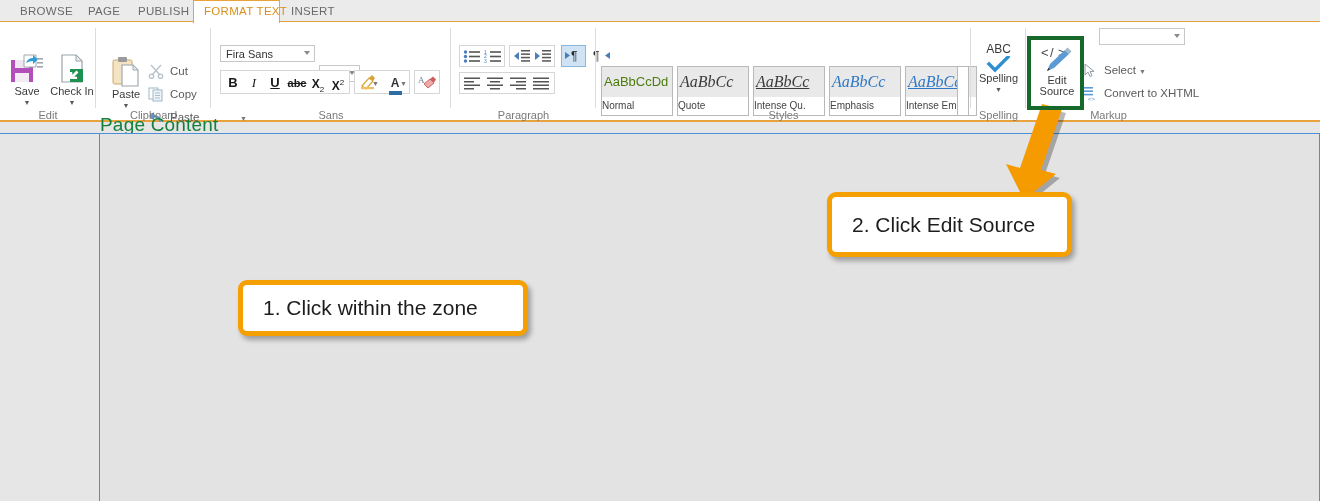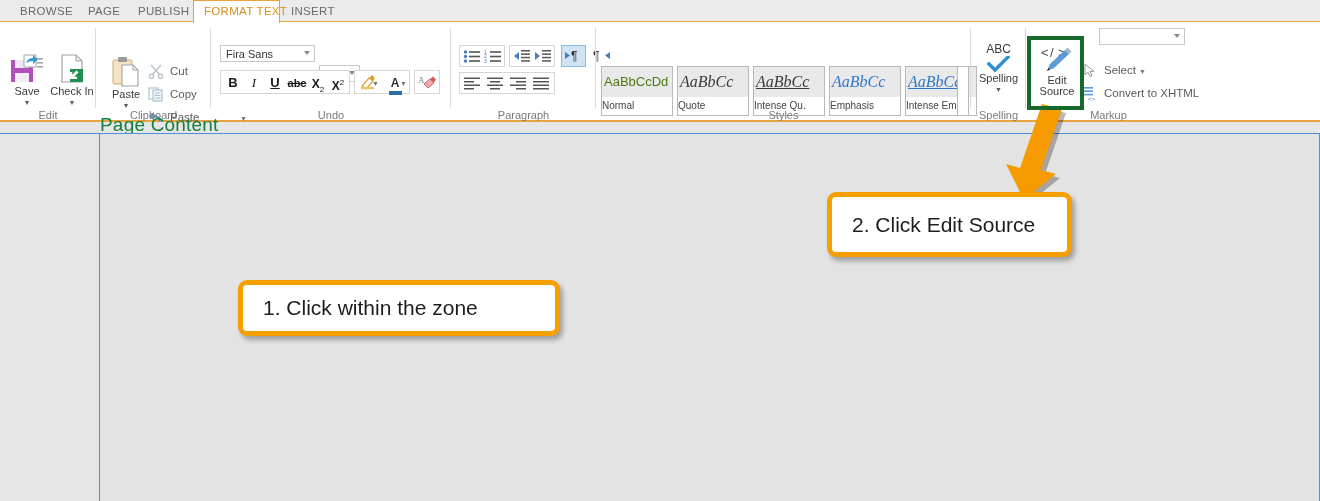--- a/index.html
+++ b/index.html
@@ -257,21 +257,21 @@
       </div>
 
       <div class="btnbox" style="left:203px;top:48px;width:26px;height:24px;">
         <svg width="18" height="18" viewBox="0 0 18 18" style="margin:2px 0 0 3px;">
           <text x="0" y="10" font-size="9" fill="#6b7a86" font-family="Liberation Serif, serif">A</text>
           <path d="M6 11 l6-5 l4 4 l-6 5 z" fill="#f0a8a8" stroke="#c66" stroke-width="1"></path>
           <path d="M12 6 l3-2.5 l3 3 l-2 3 z" fill="#d05c5c"></path>
         </svg>
       </div>
 
-      <div class="group-label">Undo</div>
+      <div class="group-label">Sans</div>
       <div class="group-sep" style="left:239px;"></div>
     </div>
 
     <div class="group" style="left:451px;width:145px;">
 
       <div class="btnbox" style="left:8px;top:23px;width:46px;height:22px;">
         <div class="ib" style="left:2px;top:2px;width:20px;height:17px;">
           <svg width="18" height="15" viewBox="0 0 18 15" style="margin-top:1px;">
             <circle cx="2.5" cy="3" r="1.7" fill="#4a7ebb"></circle>
               <rect x="6" y="2.2" width="11" height="1.6" fill="#555"></rect>
@@ -460,21 +460,21 @@
     <div class="contentzone"></div>
   </div>
 
   <svg style="position:absolute;left:980px;top:96px;width:120px;height:110px;">
     <path d="M62 8 L40 72 L26 68 L44 104 L76 78 L61 74 L82 13 Z" fill="rgba(0,0,0,.28)" transform="translate(4,4)"></path>
     <path d="M62 8 L40 72 L26 68 L44 104 L76 78 L61 74 L82 13 Z" fill="#f59b00"></path>
   </svg>
 
   <div class="highlightbox" style="left:1027px;top:36px;width:57px;height:74px;"></div>
 
-  <div class="callout" style="left:238px;top:280px;width:322px;height:56px;">
+  <div class="callout" style="left:238px;top:280px;width:290px;height:56px;">
     <span>1. Click within the zone</span>
   </div>
 
   <div class="callout" style="left:827px;top:192px;width:245px;height:65px;">
     <span>2. Click Edit Source</span>
   </div>
 
 </div>
 
 </body></html>

